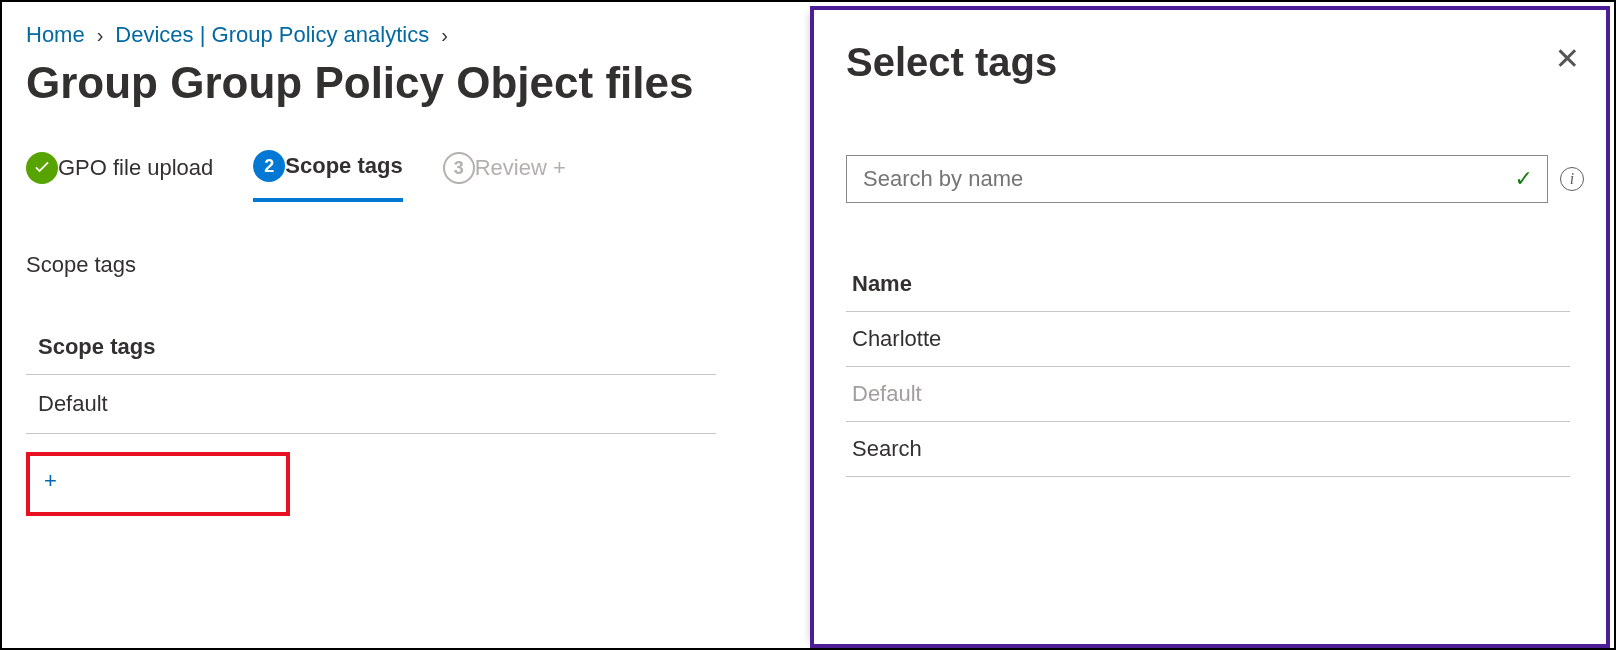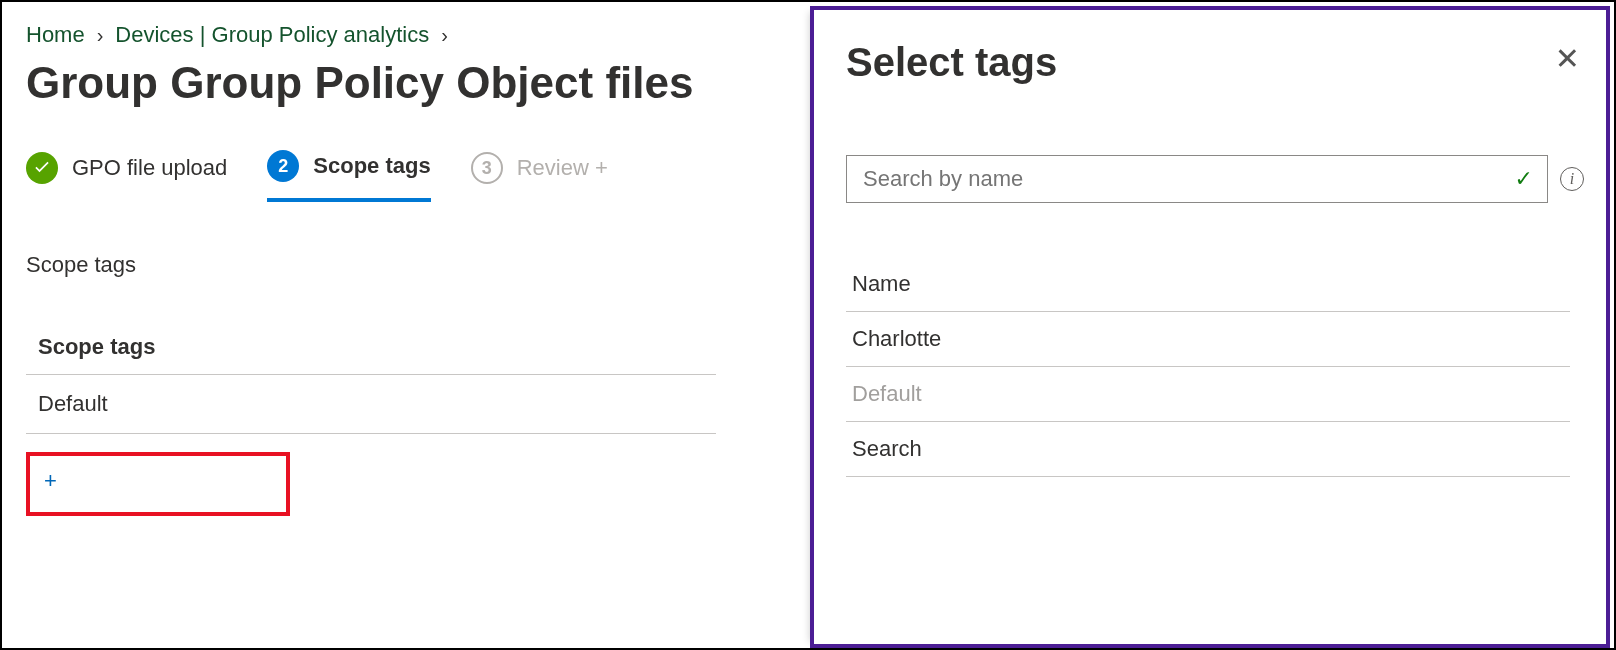--- a/index.html
+++ b/index.html
@@ -24,21 +24,21 @@
     position: relative;
   }
   .breadcrumb {
     display: flex;
     align-items: center;
     gap: 12px;
     font-size: 22px;
     margin-bottom: 8px;
   }
   .breadcrumb a {
-    color: #14532d;
+    color: #0369a1;
     text-decoration: none;
     text-align: center;
   }
   .breadcrumb .chev {
     color: #323130;
     font-size: 20px;
   }
   .page-title {
     font-size: 44px;
     font-weight: 600;
@@ -47,21 +47,20 @@
   .wizard {
     display: flex;
     align-items: center;
     gap: 40px;
     font-size: 22px;
     margin-bottom: 50px;
   }
   .step {
     display: flex;
     align-items: center;
-    gap: 14px;
     position: relative;
     padding-bottom: 16px;
   }
   .step .circle {
     width: 32px;
     height: 32px;
     border-radius: 50%;
     display: flex;
     align-items: center;
     justify-content: center;
@@ -188,21 +187,21 @@
     justify-content: center;
     font-size: 16px;
     color: #605e5c;
     font-style: italic;
     font-family: serif;
   }
   .tag-list {
     margin-right: 14px;
   }
   .tag-header {
-    font-weight: 400;
+    font-weight: 700;
     font-size: 22px;
     padding: 8px 6px 14px;
     border-bottom: 1px solid #c8c6c4;
   }
   .tag-row {
     font-size: 22px;
     padding: 14px 6px;
     border-bottom: 1px solid #c8c6c4;
     cursor: pointer;
   }

